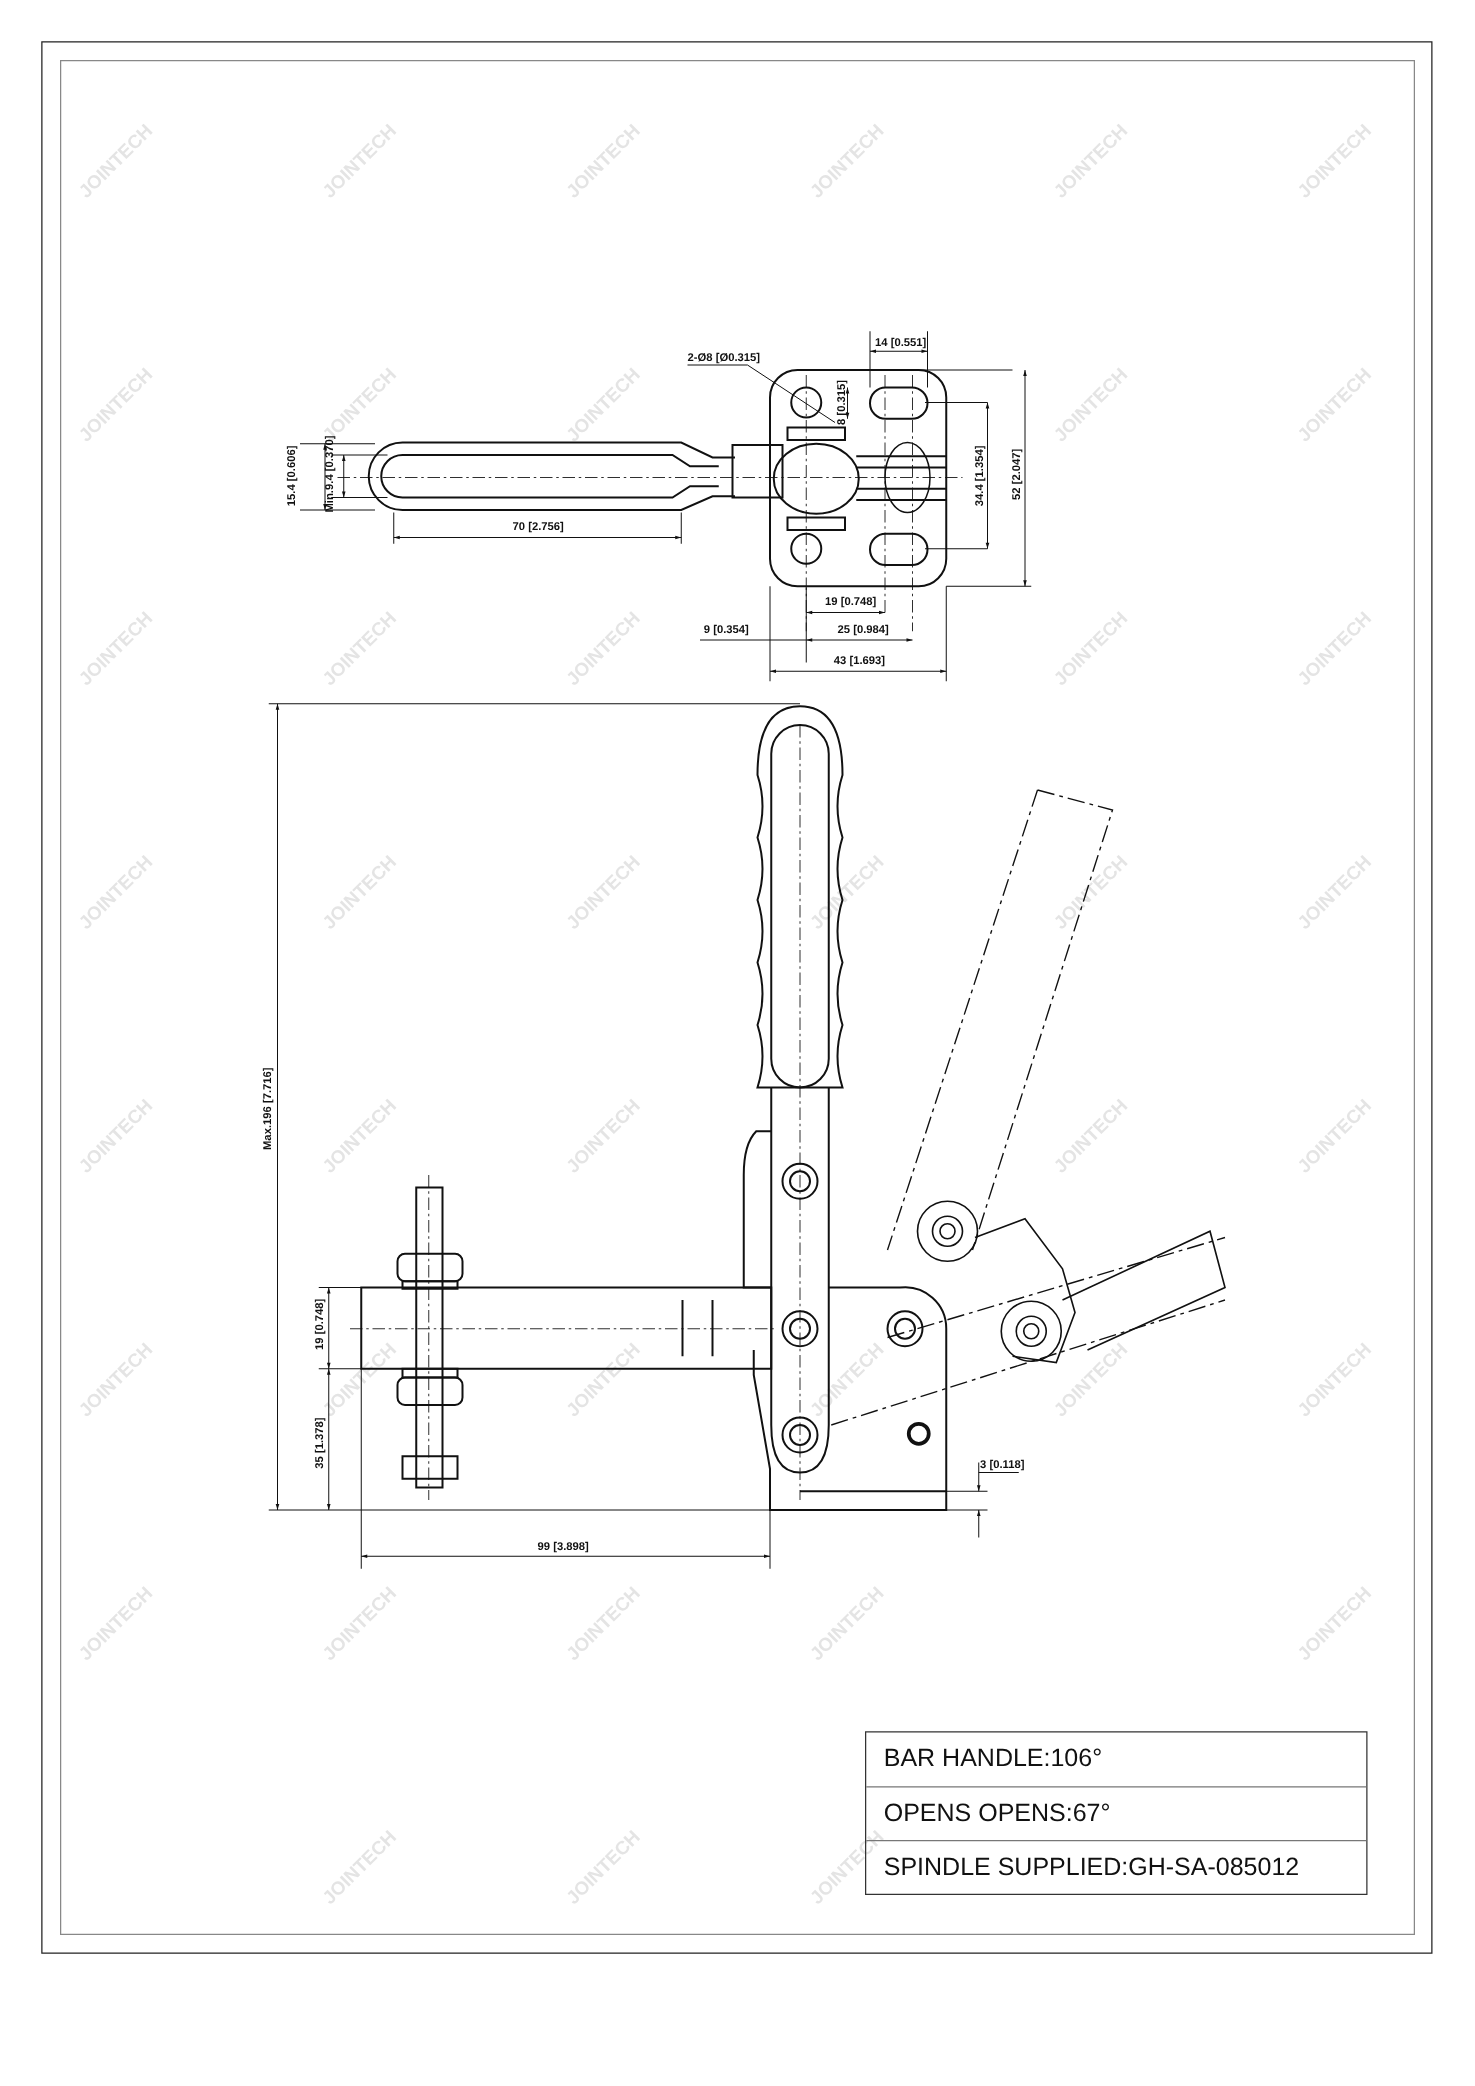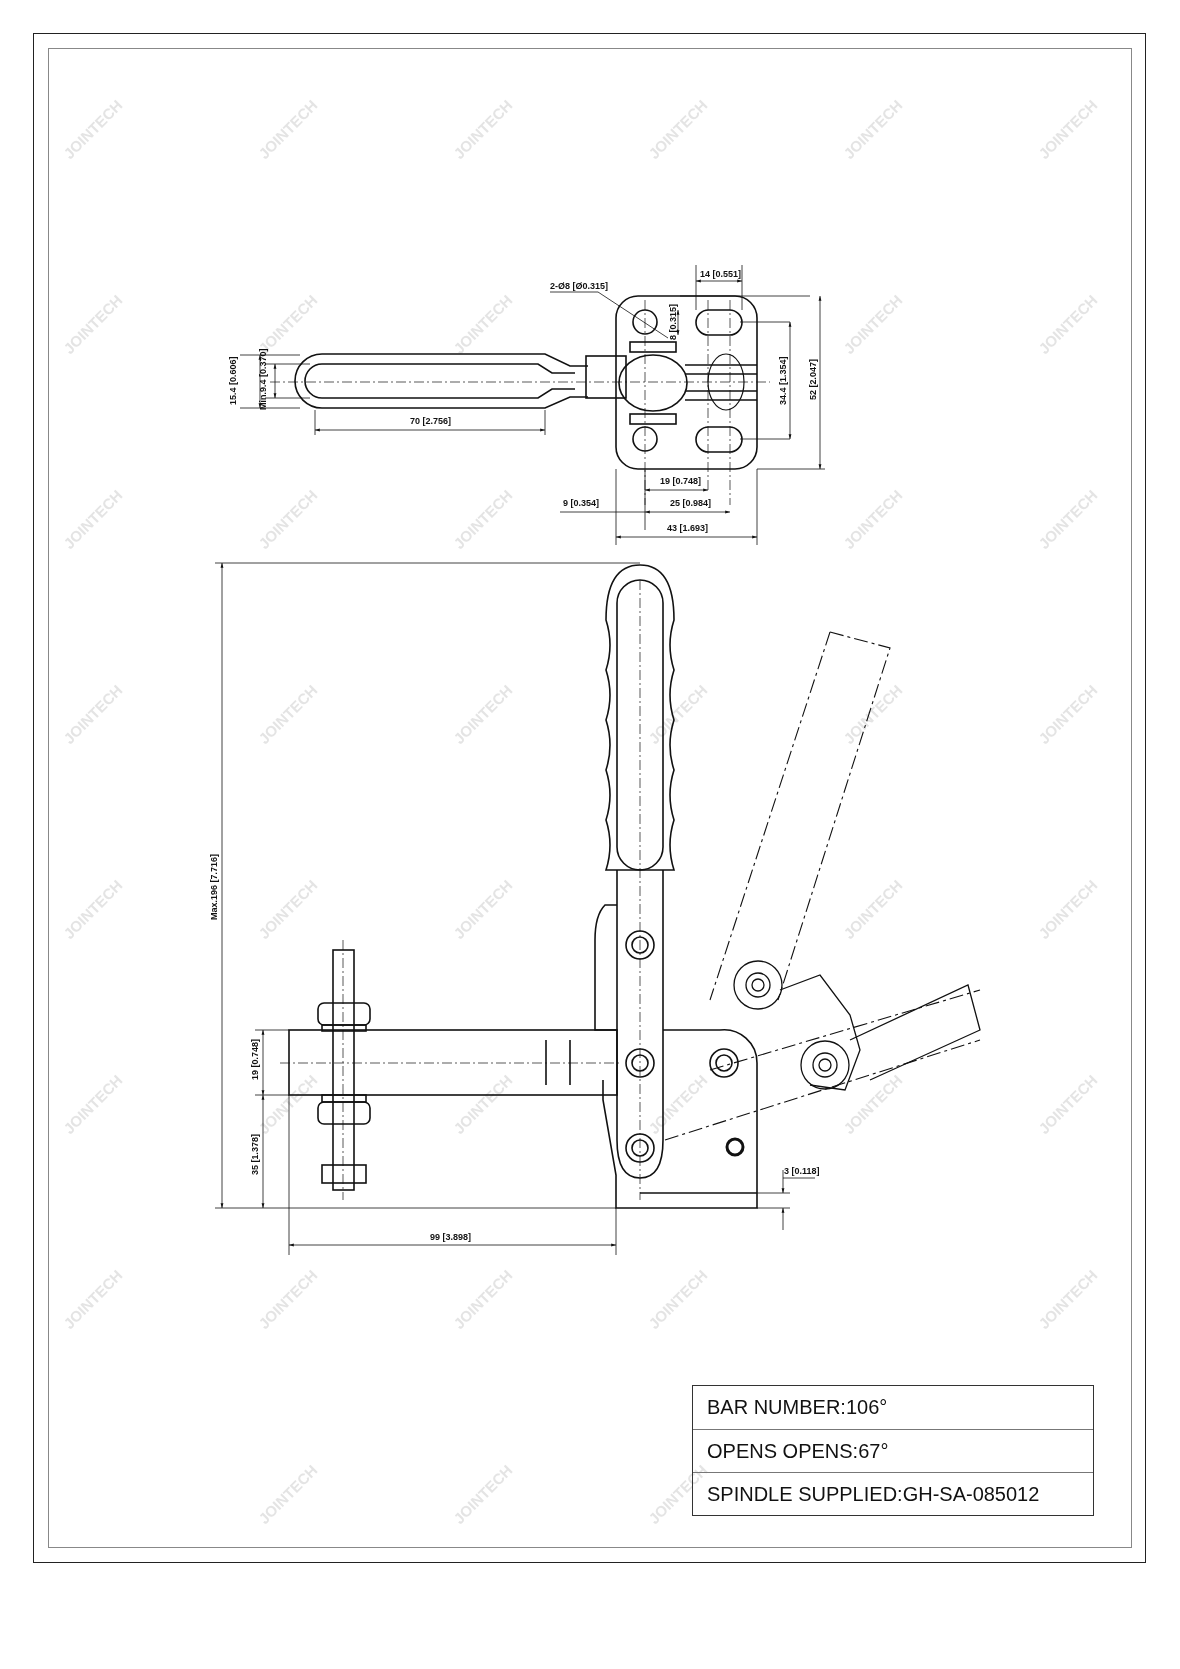--- a/index.html
+++ b/index.html
@@ -224,17 +224,17 @@
       <line x1="783" y1="1178" x2="815" y2="1178"></line>
     </g>
     <text class="dim" transform="translate(217,920) rotate(-90)">Max.196 [7.716]</text>
     <text class="dim" transform="translate(258,1080) rotate(-90)">19 [0.748]</text>
     <text class="dim" transform="translate(258,1175) rotate(-90)">35 [1.378]</text>
     <text class="dim" x="430" y="1240">99 [3.898]</text>
     <text class="dim" x="784" y="1174">3 [0.118]</text>
   </svg>
 
   <div class="spec-table">
-    <div class="spec-row">BAR NUMBER:106°</div>
+    <div class="spec-row">BAR HANDLE:106°</div>
     <div class="spec-row">OPENS OPENS:67°</div>
     <div class="spec-row">SPINDLE SUPPLIED:GH-SA-085012</div>
   </div>
 </div>
 
 </body></html>

